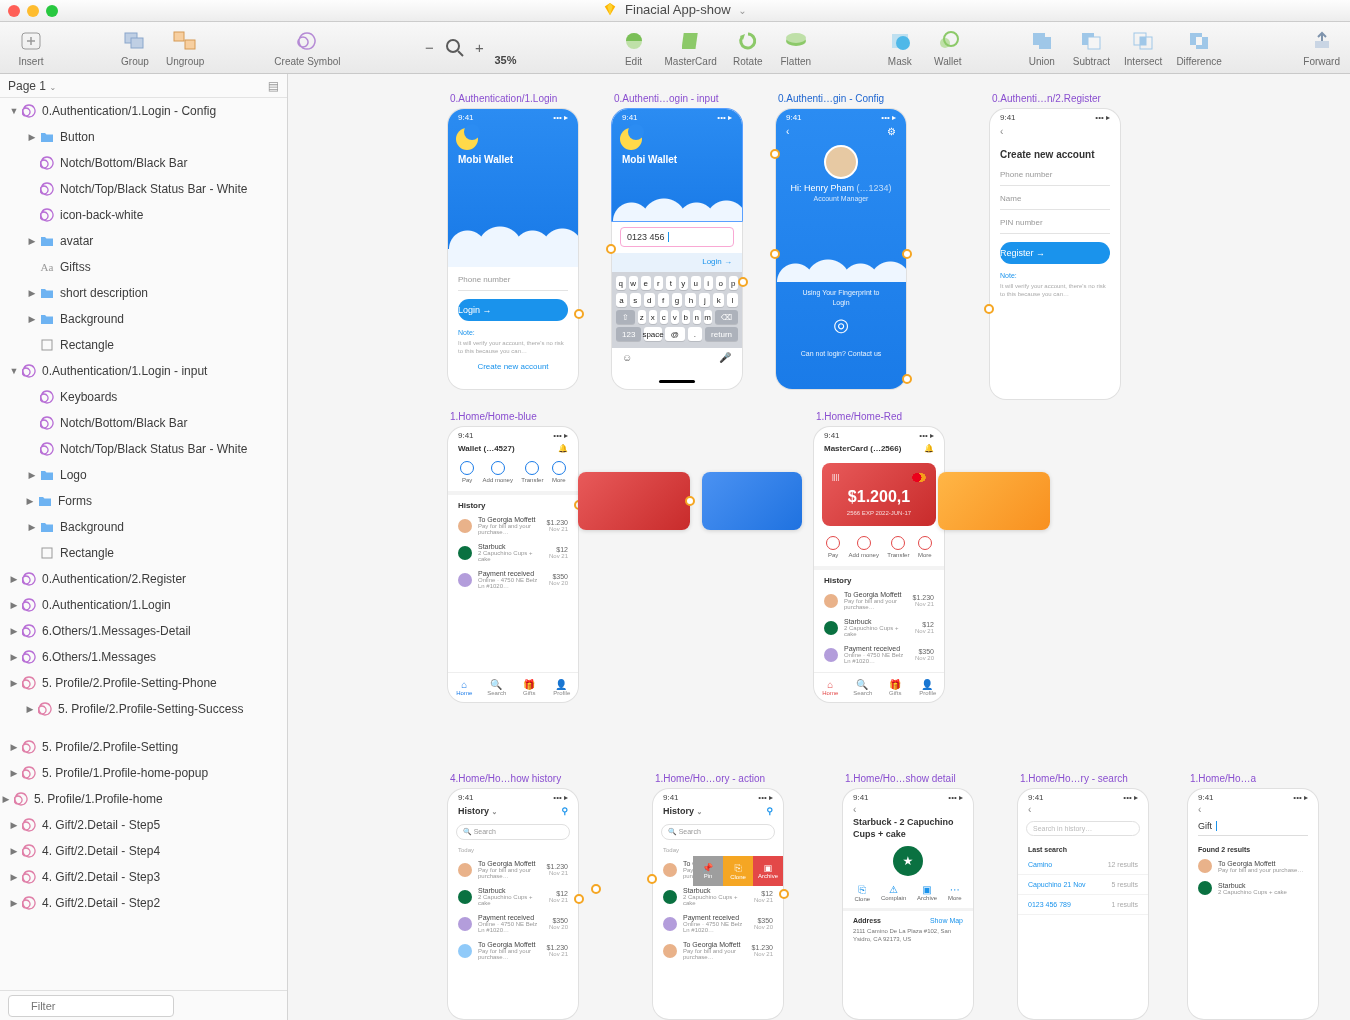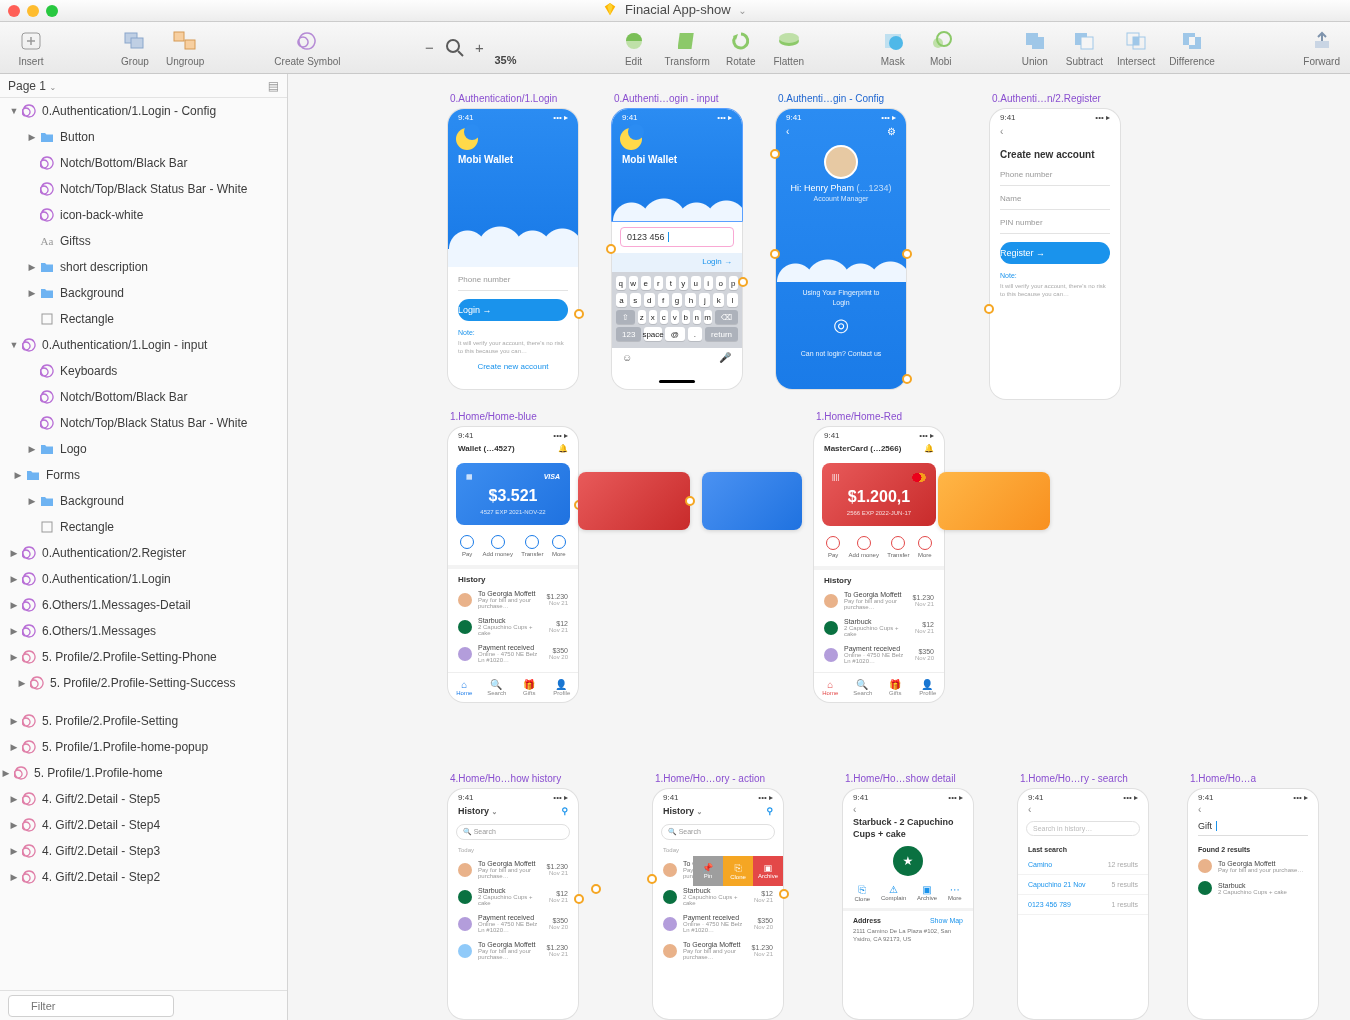--- a/index.html
+++ b/index.html
@@ -319,21 +319,21 @@
           </svg>
         </div>
         <span>Edit</span>
       </div>
     <div class="tool-btn">
         <div class="tool-icon">
           <svg width="18" height="20">
             <rect x="2" y="2" width="14" height="16" fill="#8cc969" transform="skewX(-8)"></rect>
           </svg>
         </div>
-        <span>Transform</span>
+        <span>MasterCard</span>
       </div>
     <div class="tool-btn">
         <div class="tool-icon">
           <svg width="20" height="20">
             <path d="M10 3 a7 7 0 1 1 -6 3" fill="none" stroke="#8cc969" stroke-width="3"></path>
             <polygon points="2,5 7,3 5,9" fill="#8cc969"></polygon>
           </svg>
         </div>
         <span>Rotate</span>
       </div>
@@ -358,21 +358,21 @@
         </div>
         <span>Mask</span>
       </div>
     <div class="tool-btn">
         <div class="tool-icon">
           <svg width="22" height="20">
             <circle cx="8" cy="12" r="5" fill="#bfe0a8"></circle>
             <circle cx="14" cy="8" r="7" fill="none" stroke="#8cc969" stroke-width="2"></circle>
           </svg>
         </div>
-        <span>Mobi</span>
+        <span>Wallet</span>
       </div>
   </div>
   <div style="width:60px;"></div>
   <div class="tool-group">
     <div class="tool-btn">
         <div class="tool-icon">
           <svg width="22" height="20">
             <rect x="2" y="2" width="12" height="12" fill="#9fc7e8"></rect>
             <rect x="8" y="6" width="12" height="12" fill="#9fc7e8"></rect>
           </svg>
@@ -470,42 +470,51 @@
         <div class="layer-row" style="padding-left: 26px;">
           <span class="disclosure "></span>
           <span class="layer-icon">
             <svg width="14" height="14">
               <path d="M7 1a6 6 0 1 0 .01 0M4 4a4 4 0 1 1-.01 0" fill="none" stroke="#b86fd6" stroke-width="1.3"></path>
             </svg>
           </span>
           <span>icon-back-white</span>
         </div>
         <div class="layer-row" style="padding-left: 26px;">
-          <span class="disclosure "></span>
-          <span class="layer-icon">
-            <span style="font-family:serif;color:#999;font-size:11px;">Aa</span>
-          </span>
-          <span>Giftss</span>
-        </div>
-        <div class="layer-row" style="padding-left: 26px;">
           <span class="disclosure arrow-right"></span>
           <span class="layer-icon">
             <svg width="14" height="12">
               <path d="M1 2h4l1.5 1.5H13V11H1z" fill="#6eb3f2"></path>
             </svg>
           </span>
-          <span>short description</span>
+          <span>avatar</span>
+        </div>
+        <div class="layer-row" style="padding-left: 26px;">
+          <span class="disclosure "></span>
+          <span class="layer-icon">
+            <span style="font-family:serif;color:#999;font-size:11px;">Aa</span>
+          </span>
+          <span>Giftss</span>
         </div>
         <div class="layer-row" style="padding-left: 26px;">
           <span class="disclosure arrow-right"></span>
           <span class="layer-icon">
             <svg width="14" height="12">
               <path d="M1 2h4l1.5 1.5H13V11H1z" fill="#6eb3f2"></path>
             </svg>
           </span>
+          <span>short description</span>
+        </div>
+        <div class="layer-row" style="padding-left: 26px;">
+          <span class="disclosure arrow-right"></span>
+          <span class="layer-icon">
+            <svg width="14" height="12">
+              <path d="M1 2h4l1.5 1.5H13V11H1z" fill="#6eb3f2"></path>
+            </svg>
+          </span>
           <span>Background</span>
         </div>
         <div class="layer-row" style="padding-left: 26px;">
           <span class="disclosure "></span>
           <span class="layer-icon">
             <svg width="12" height="12">
               <rect x="1" y="1" width="10" height="10" fill="none" stroke="#999"></rect>
             </svg>
           </span>
           <span>Rectangle</span>
@@ -548,21 +557,21 @@
         </div>
         <div class="layer-row" style="padding-left: 26px;">
           <span class="disclosure arrow-right"></span>
           <span class="layer-icon">
             <svg width="14" height="12">
               <path d="M1 2h4l1.5 1.5H13V11H1z" fill="#6eb3f2"></path>
             </svg>
           </span>
           <span>Logo</span>
         </div>
-        <div class="layer-row" style="padding-left: 12px;">
+        <div class="layer-row" style="padding-left: 24px;">
           <span class="disclosure arrow-right"></span>
           <span class="layer-icon">
             <svg width="14" height="12">
               <path d="M1 2h4l1.5 1.5H13V11H1z" fill="#6eb3f2"></path>
             </svg>
           </span>
           <span>Forms</span>
         </div>
         <div class="layer-row" style="padding-left: 26px;">
           <span class="disclosure arrow-right"></span>
@@ -620,21 +629,21 @@
         </div>
         <div class="layer-row" style="padding-left: 8px;">
           <span class="disclosure arrow-right"></span>
           <span class="layer-icon">
             <svg width="14" height="14">
               <path d="M7 1a6 6 0 1 0 .01 0M4 4a4 4 0 1 1-.01 0" fill="none" stroke="#e07fa8" stroke-width="1.3"></path>
             </svg>
           </span>
           <span>5. Profile/2.Profile-Setting-Phone</span>
         </div>
-        <div class="layer-row" style="padding-left: 16px;">
+        <div class="layer-row" style="padding-left: 24px;">
           <span class="disclosure arrow-right"></span>
           <span class="layer-icon">
             <svg width="14" height="14">
               <path d="M7 1a6 6 0 1 0 .01 0M4 4a4 4 0 1 1-.01 0" fill="none" stroke="#e07fa8" stroke-width="1.3"></path>
             </svg>
           </span>
           <span>5. Profile/2.Profile-Setting-Success</span>
         </div>
         <div class="layer-row" style="padding-left: 8px; margin-top: 12px;">
           <span class="disclosure arrow-right"></span>
@@ -865,28 +874,20 @@
     <div class="artboard" style="left:160px;top:353px;width:130px;height:275px;">
       <div class="artboard-label">1.Home/Home-blue</div>
       <div class="status-bar" style="color:#444;">
           <span>9:41</span>
           <span>•••  ▸</span>
         </div>
       <div style="display:flex;justify-content:space-between;align-items:center;padding:4px 10px;font-size:8px;font-weight:600;">
         <span>Wallet (…4527)</span>
         <span>🔔</span>
       </div>
-      <div class="card card-blue">
-        <div style="display:flex;justify-content:space-between;font-size:7px;">
-            <span>▦</span>
-            <b style="font-style:italic;">VISA</b>
-          </div>
-        <div class="balance-big">$3.521</div>
-        <div class="card-meta">4527   EXP 2021-NOV-22</div>
-      </div>
       <div class="qk-actions" id="qk-blue">
           <div class="qk-item"><div class="circ"></div><span>Pay</span></div>
           <div class="qk-item"><div class="circ"></div><span>Add money</span></div>
           <div class="qk-item"><div class="circ"></div><span>Transfer</span></div>
           <div class="qk-item"><div class="circ"></div><span>More</span></div>
         </div>
       <div style="height:4px;background:#f3f3f3;margin-top:4px;"></div>
       <div class="section-hdr">History</div>
       <div id="hist-blue">
           <div class="hist-row">

